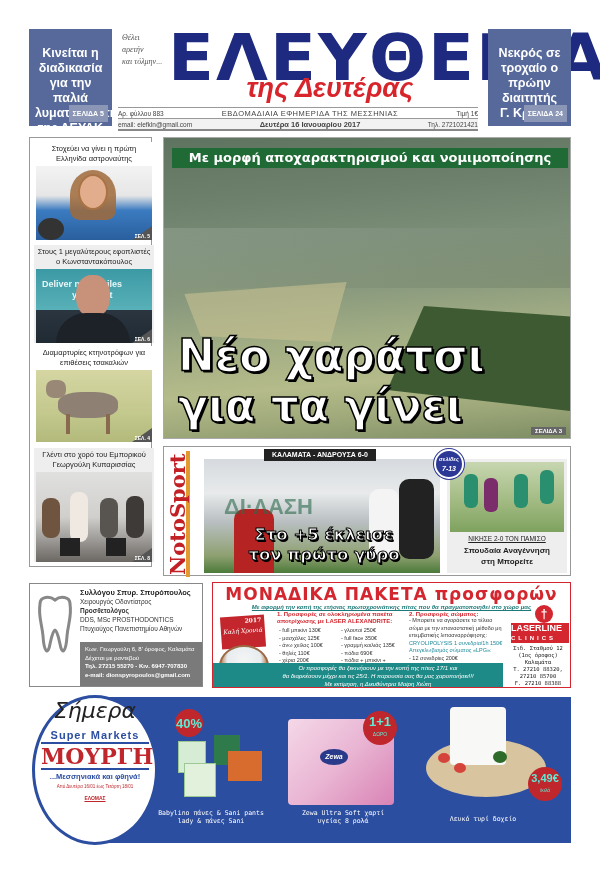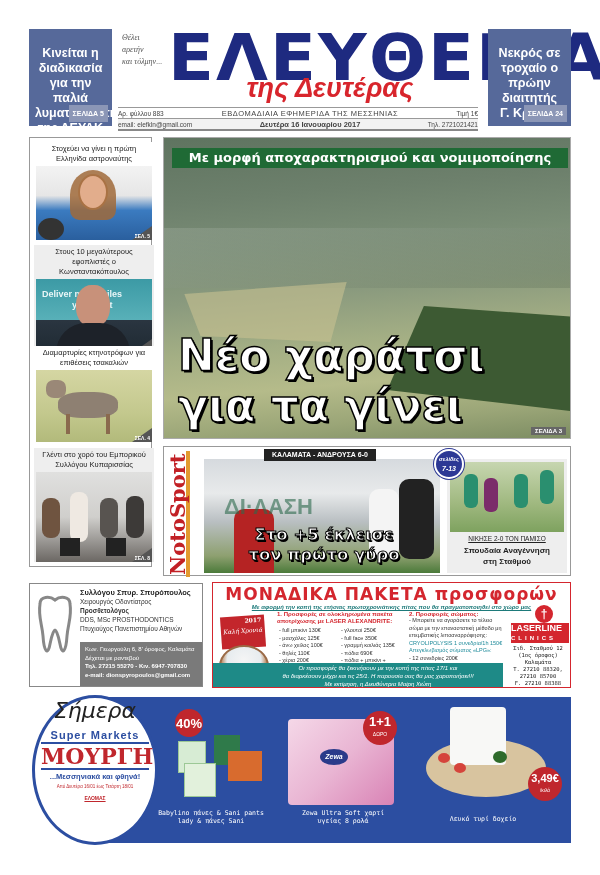--- a/index.html
+++ b/index.html
@@ -58,21 +58,21 @@
 .laser .title{font-family:"DejaVu Sans",sans-serif;font-weight:bold;color:#d4262e;text-align:center;font-size:17px;line-height:20px;letter-spacing:1px}
 .laser .sub{font-size:6px;text-align:center;font-style:italic;font-weight:bold;color:#1d7a7a;text-decoration:underline}
 .laser .sec{font-size:6px;color:#d4262e;font-weight:bold}
 .laser .it{font-size:5.5px;color:#333;line-height:7.5px}
 .laser .teal{background:#1e8a87;color:#fff;font-style:italic;font-size:6px;line-height:8px;text-align:center}
 .laserlogo{background:#d4262e;color:#fff;text-align:left;font-weight:bold}
 
 
 .sm{background:#2c4ea1;border-radius:70px 0 0 70px}
 .smcircle{border-radius:50%;background:#fff;border:3px solid #2c4ea1}
-.price{border-radius:50%;background:#c0272d;color:#ffffff;font-weight:bold;text-align:left;display:flex;flex-direction:column;justify-content:center;align-items:center}
+.price{border-radius:50%;background:#c0272d;color:#5eead4;font-weight:bold;text-align:left;display:flex;flex-direction:column;justify-content:center;align-items:center}
 .prodcap{color:#fff;font-size:6.5px;text-align:center;line-height:8px;font-family:"DejaVu Sans Mono",monospace}
 </style>
 </head>
 <body>
 
 <div class="abs sidebox" style="left:29px;top:29px;width:83px;height:97px">
   <div style="padding:0 6px">Κινείται η διαδικασία για την παλιά λυματολάσπη της ΔΕΥΑΚ</div>
   <span class="pg">ΣΕΛΙΔΑ 5</span>
 </div>
 
@@ -109,21 +109,21 @@
       <div style="position:absolute;left:42px;top:8px;width:30px;height:36px;border-radius:50%;background:#d9a380"></div>
       <div style="position:absolute;left:34px;top:4px;width:46px;height:50px;border-radius:50% 50% 20% 20%;background:#a06a3a;z-index:0;opacity:.85"></div>
       <div style="position:absolute;left:44px;top:10px;width:26px;height:32px;border-radius:50%;background:#e2ad8c"></div>
       <div style="position:absolute;left:2px;top:52px;width:26px;height:22px;border-radius:50%;background:#333"></div>
       <div class="tag"></div>
       <span class="tagtxt">ΣΕΛ. 5</span>
     </div>
   </div>
 
   <div class="lstory" style="top:107px">
-    <div class="cap">Στους 10 μεγαλύτερους εφοπλιστές ο Κωνσταντακόπουλος</div>
+    <div class="cap">Στους 1 μεγαλύτερους εφοπλιστές ο Κωνσταντακόπουλος</div>
     <div class="ph" style="height:74px;background:linear-gradient(180deg,#3c9aa5 0%,#58b0b8 55%,#2a3540 56%,#1f2a33 100%)">
       <div style="position:absolute;left:6px;top:10px;font-size:9px;color:#e9f6f7;font-weight:bold;line-height:11px"><span>Deliver more miles</span><br><span style="padding-left:30px">your fleet</span></div>
       <div style="position:absolute;left:40px;top:6px;width:34px;height:42px;border-radius:45%;background:#c8917a"></div>
       <div style="position:absolute;left:20px;top:44px;width:74px;height:30px;border-radius:30px 30px 0 0;background:#1d2229"></div>
       <div class="tag"></div>
       <span class="tagtxt">ΣΕΛ. 6</span>
     </div>
   </div>
 
   <div class="lstory" style="top:208px;background:#fff">
@@ -132,21 +132,21 @@
       <div style="position:absolute;left:22px;top:22px;width:60px;height:26px;border-radius:40%;background:#8e8072"></div>
       <div style="position:absolute;left:10px;top:10px;width:20px;height:18px;border-radius:40%;background:#9a8877"></div>
       <div style="position:absolute;left:30px;top:44px;width:4px;height:20px;background:#8a6a4e"></div>
       <div style="position:absolute;left:70px;top:44px;width:4px;height:20px;background:#8a6a4e"></div>
       <div class="tag"></div>
       <span class="tagtxt">ΣΕΛ. 4</span>
     </div>
   </div>
 
   <div class="lstory" style="top:310px">
-    <div class="cap">Γλέντι στο χορό του Εμπορικού Συλλόγου Κυπαρισσίας</div>
+    <div class="cap">Γλέντι στο χορό του Εμπορικού Γεωργούλη Κυπαρισσίας</div>
     <div class="ph" style="height:90px;background:linear-gradient(180deg,#e0e0df 0%,#d0cfcc 50%,#6b6763 100%)">
       <div style="position:absolute;left:6px;top:26px;width:18px;height:40px;border-radius:8px;background:#6f5440"></div>
       <div style="position:absolute;left:34px;top:20px;width:18px;height:50px;border-radius:8px;background:#efe9e2"></div>
       <div style="position:absolute;left:64px;top:26px;width:18px;height:40px;border-radius:8px;background:#585450"></div>
       <div style="position:absolute;left:90px;top:24px;width:18px;height:42px;border-radius:8px;background:#3d3a38"></div>
       <div style="position:absolute;left:24px;top:66px;width:20px;height:18px;background:#222"></div>
       <div style="position:absolute;left:70px;top:66px;width:20px;height:18px;background:#222"></div>
       <div class="tag"></div>
       <span class="tagtxt">ΣΕΛ. 8</span>
     </div>
@@ -181,21 +181,21 @@
   <div class="sportside" style="left:283px;top:12px;width:120px;height:114px">
     <div class="ph">
       <div class="p" style="left:14px;top:12px;background:#2a8f6f"></div>
       <div class="p" style="left:34px;top:16px;background:#7b2c6a"></div>
       <div class="p" style="left:64px;top:12px;background:#2a8f6f"></div>
       <div class="p" style="left:90px;top:8px;background:#2a8f6f"></div>
     </div>
     <div class="abs" style="left:0;top:76px;width:120px;text-align:center;font-size:6.5px;text-decoration:underline">ΝΙΚΗΣΕ 2-0 ΤΟΝ ΠΑΜΙΣΟ</div>
     <div class="abs" style="left:0;top:86px;width:120px;text-align:center;font-size:8px;font-weight:bold;line-height:11px">
       <div>Σπουδαία Αναγέννηση</div>
-      <div>στη Σταθμού</div>
+      <div>στη Μπορείτε</div>
     </div>
   </div>
 </div>
 
 <div class="abs dentist" style="left:29px;top:583px;width:174px;height:104px">
   <svg class="abs" style="left:4px;top:10px" width="42" height="66" viewBox="0 0 42 66">
     <path d="M6 10 C6 2 16 2 21 6 C26 2 36 2 36 10 C38 22 34 30 33 42 C32 58 28 62 26 50 C24 40 22 36 21 36 C20 36 18 40 16 50 C14 62 10 58 9 42 C8 30 4 22 6 10 Z" fill="none" stroke="#888" stroke-width="3"></path>
   </svg>
   <div class="abs" style="left:50px;top:4px;width:122px">
     <div class="name">Συλλόγου Σπυρ. Σπυρόπουλος</div>

